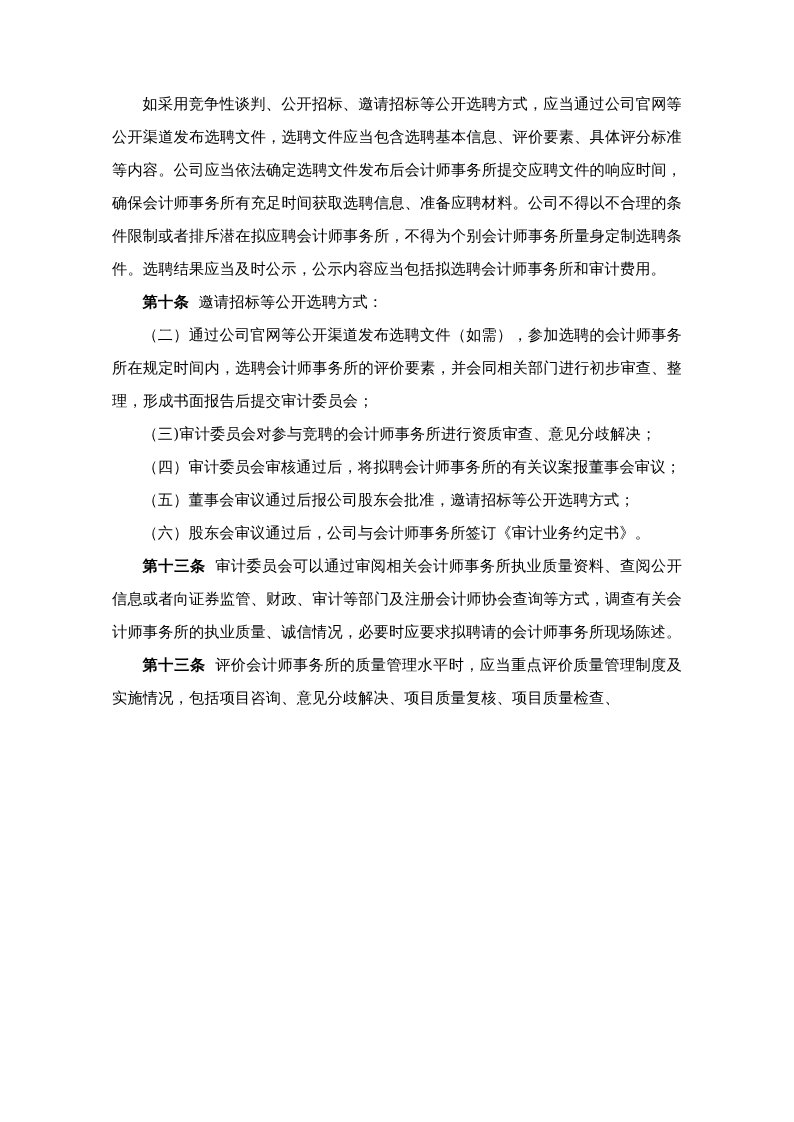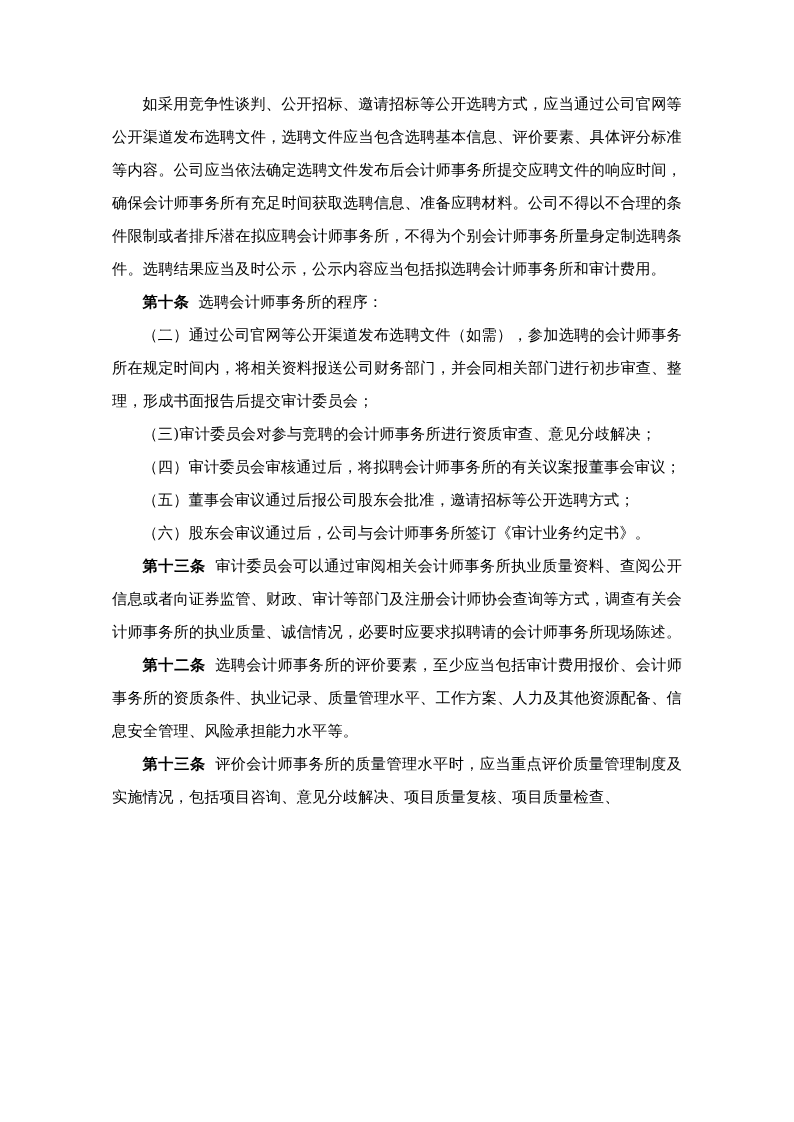--- a/index.html
+++ b/index.html
@@ -45,34 +45,33 @@
   }
 </style>
 </head>
 <body>
 
 <div class="page">
   <div class="doc-body">
 
     <p class="para">如采用竞争性谈判、公开招标、邀请招标等公开选聘方式，应当通过公司官网等公开渠道发布选聘文件，选聘文件应当包含选聘基本信息、评价要素、具体评分标准等内容。公司应当依法确定选聘文件发布后会计师事务所提交应聘文件的响应时间，确保会计师事务所有充足时间获取选聘信息、准备应聘材料。公司不得以不合理的条件限制或者排斥潜在拟应聘会计师事务所，不得为个别会计师事务所量身定制选聘条件。选聘结果应当及时公示，公示内容应当包括拟选聘会计师事务所和审计费用。</p>
 
-    <p class="para"><span class="heading-label">第十条</span><span class="gap"></span><span>选聘会计师事务所的程序：</span></p>
+    <p class="para"><span class="heading-label">第十条</span><span class="gap"></span><span>邀请招标等公开选聘方式：</span></p>
 
 
-    <p class="para">（二）通过公司官网等公开渠道发布选聘文件（如需），参加选聘的会计师事务所在规定时间内，将相关资料报送公司财务部门，并会同相关部门进行初步审查、整理，形成书面报告后提交审计委员会；</p>
+    <p class="para">（二）通过公司官网等公开渠道发布选聘文件（如需），参加选聘的会计师事务所在规定时间内，选聘会计师事务所的评价要素，并会同相关部门进行初步审查、整理，形成书面报告后提交审计委员会；</p>
 
     <p class="para">（三)审计委员会对参与竞聘的会计师事务所进行资质审查、意见分歧解决；</p>
 
     <p class="para">（四）审计委员会审核通过后，将拟聘会计师事务所的有关议案报董事会审议；</p>
 
     <p class="para">（五）董事会审议通过后报公司股东会批准，邀请招标等公开选聘方式；</p>
 
     <p class="para">（六）股东会审议通过后，公司与会计师事务所签订《审计业务约定书》。</p>
 
     <p class="para"><span class="heading-label">第十三条</span><span class="gap"></span><span>审计委员会可以通过审阅相关会计师事务所执业质量资料、查阅公开信息或者向证券监管、财政、审计等部门及注册会计师协会查询等方式，调查有关会计师事务所的执业质量、诚信情况，必要时应要求拟聘请的会计师事务所现场陈述。</span></p>
 
-    <p class="para"><span class="heading-label">第十二条</span><span class="gap"></span><span>选聘会计师事务所的评价要素，至少应当包括审计费用报价、会计师事务所的资质条件、执业记录、质量管理水平、工作方案、人力及其他资源配备、信息安全管理、风险承担能力水平等。</span></p>
 
 
     <p class="para"><span class="heading-label">第十三条</span><span class="gap"></span><span>评价会计师事务所的质量管理水平时，应当重点评价质量管理制度及实施情况，包括项目咨询、意见分歧解决、项目质量复核、项目质量检查、</span></p>
 
   </div>
 </div>
 
 </body></html>

